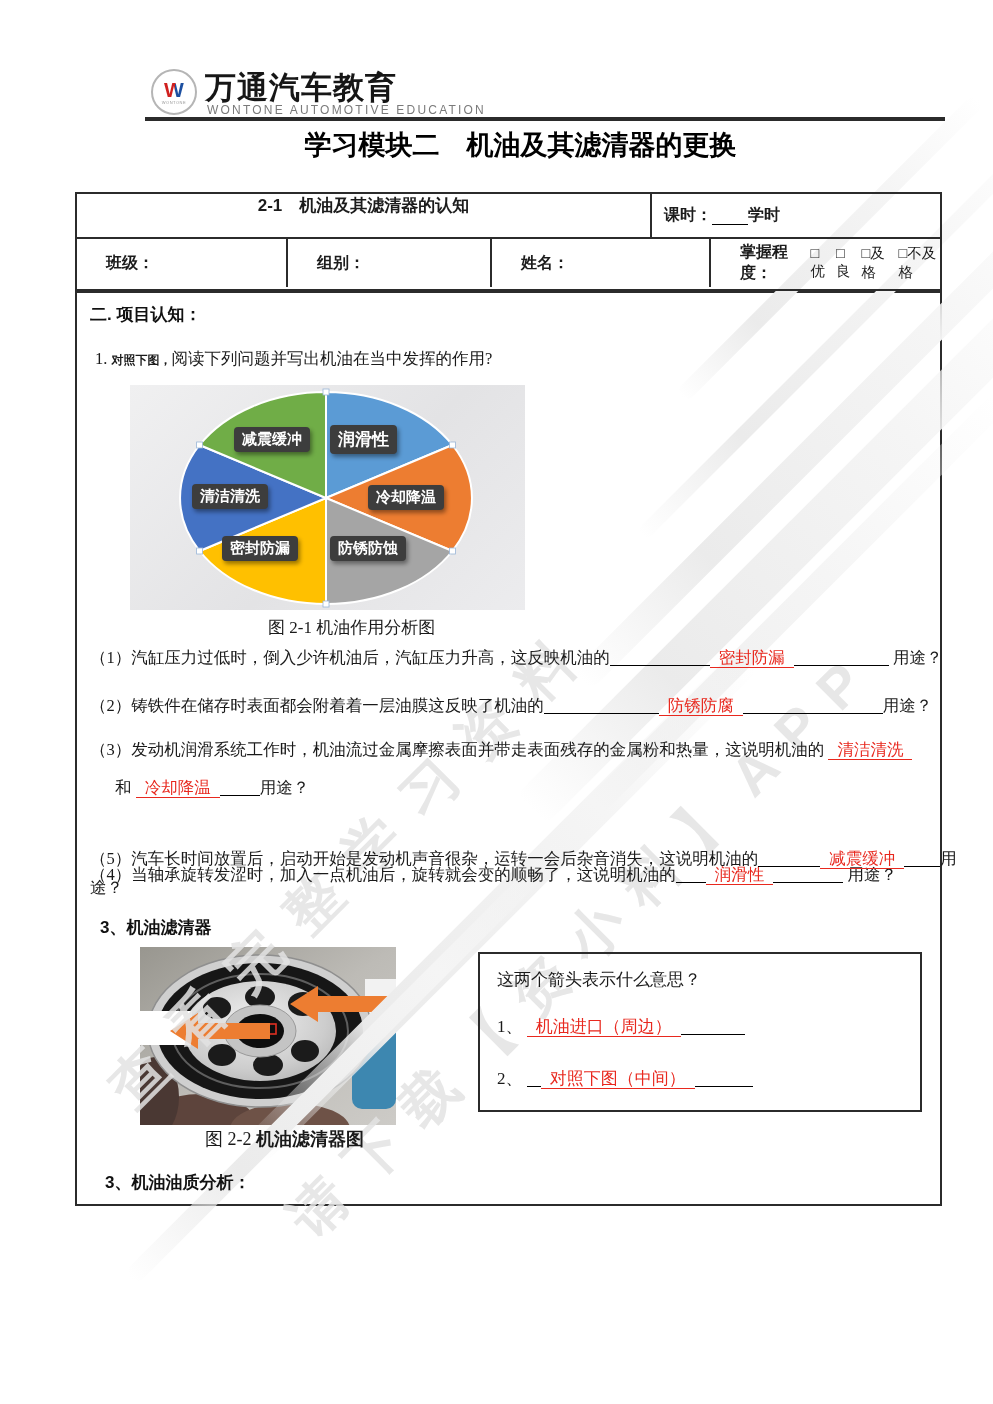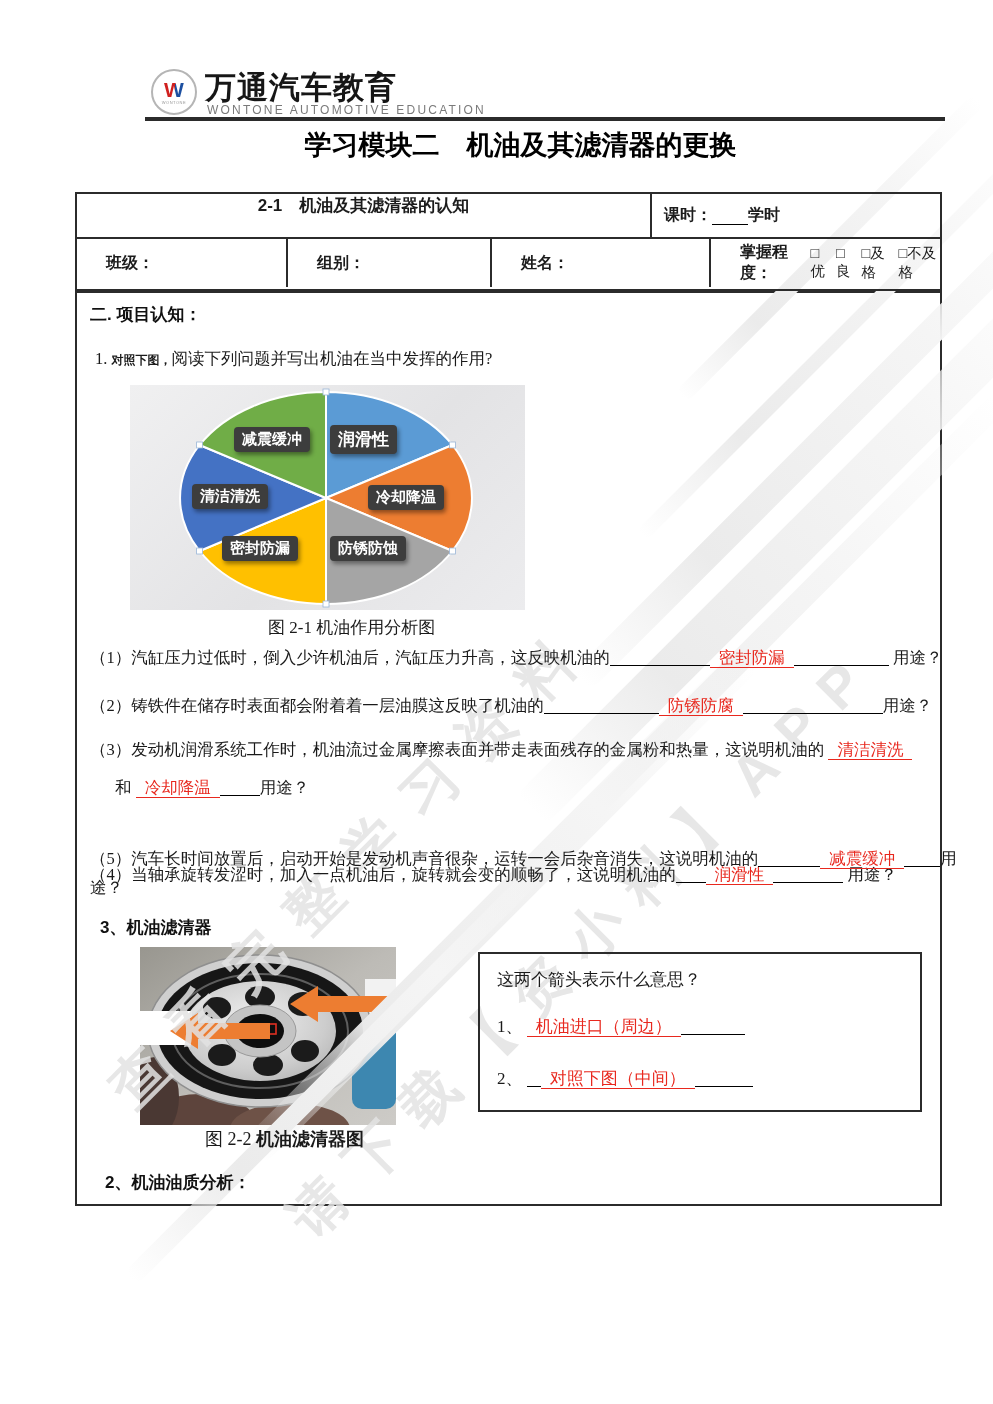--- a/index.html
+++ b/index.html
@@ -225,21 +225,21 @@
     <span>1、</span> <span class="ans">机油进口（周边）</span><span class="bl" style="width:64px"></span>
   </div>
   <div class="abs qline z4 nw" style="left:497px;top:1066px;font-size:17px;">
     <span>2、</span> <span class="bl" style="width:14px"></span><span class="ans">对照下图（中间）</span><span class="bl" style="width:58px"></span>
   </div>
 
   <div class="abs qline z4 nw" style="left:205px;top:1127px;font-size:18px;">
     <span>图 2-2 </span><span class="sans" style="font-weight:bold;">机油滤清器图</span>
   </div>
 
-  <div class="abs h-bold z4 nw" style="left:105px;top:1171px;">2、机油油质分析：</div>
+  <div class="abs h-bold z4 nw" style="left:105px;top:1171px;">3、机油油质分析：</div>
 
   <div class="streak" style="left:480px;top:420px;width:700px;height:26px;"></div>
   <div class="streak" style="left:420px;top:520px;width:760px;height:42px;"></div>
   <div class="streak" style="left:560px;top:330px;width:560px;height:14px;"></div>
   <div class="streak" style="left:300px;top:680px;width:820px;height:22px;"></div>
   <div class="streak" style="left:150px;top:890px;width:700px;height:32px;"></div>
   <div class="streak" style="left:40px;top:1050px;width:620px;height:18px;"></div>
   <div class="streak" style="left:620px;top:240px;width:420px;height:16px;"></div>
   <div class="wm-text" style="left:120px;top:1060px;font-size:56px;letter-spacing:26px;">查看完整学习资料</div>
   <div class="wm-text" style="left:300px;top:1190px;font-size:56px;letter-spacing:22px;">请下载【资小料】APP</div>

